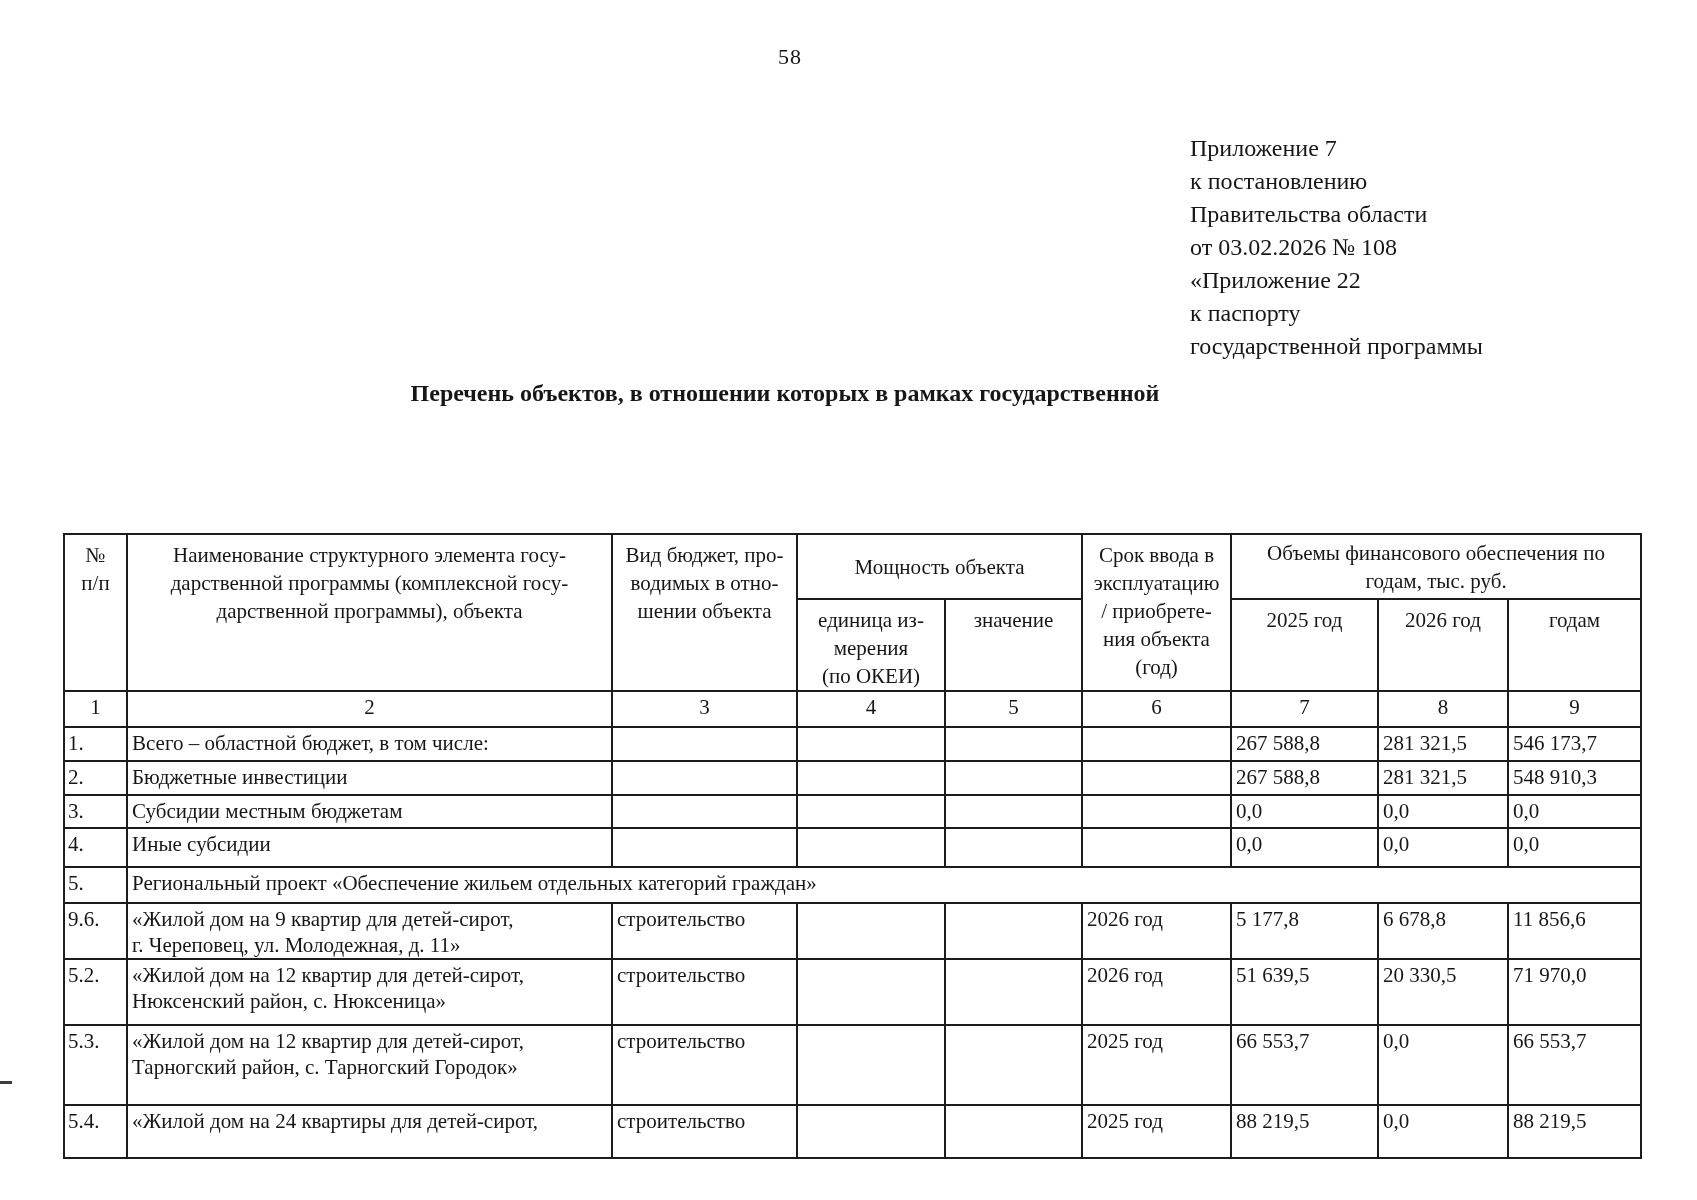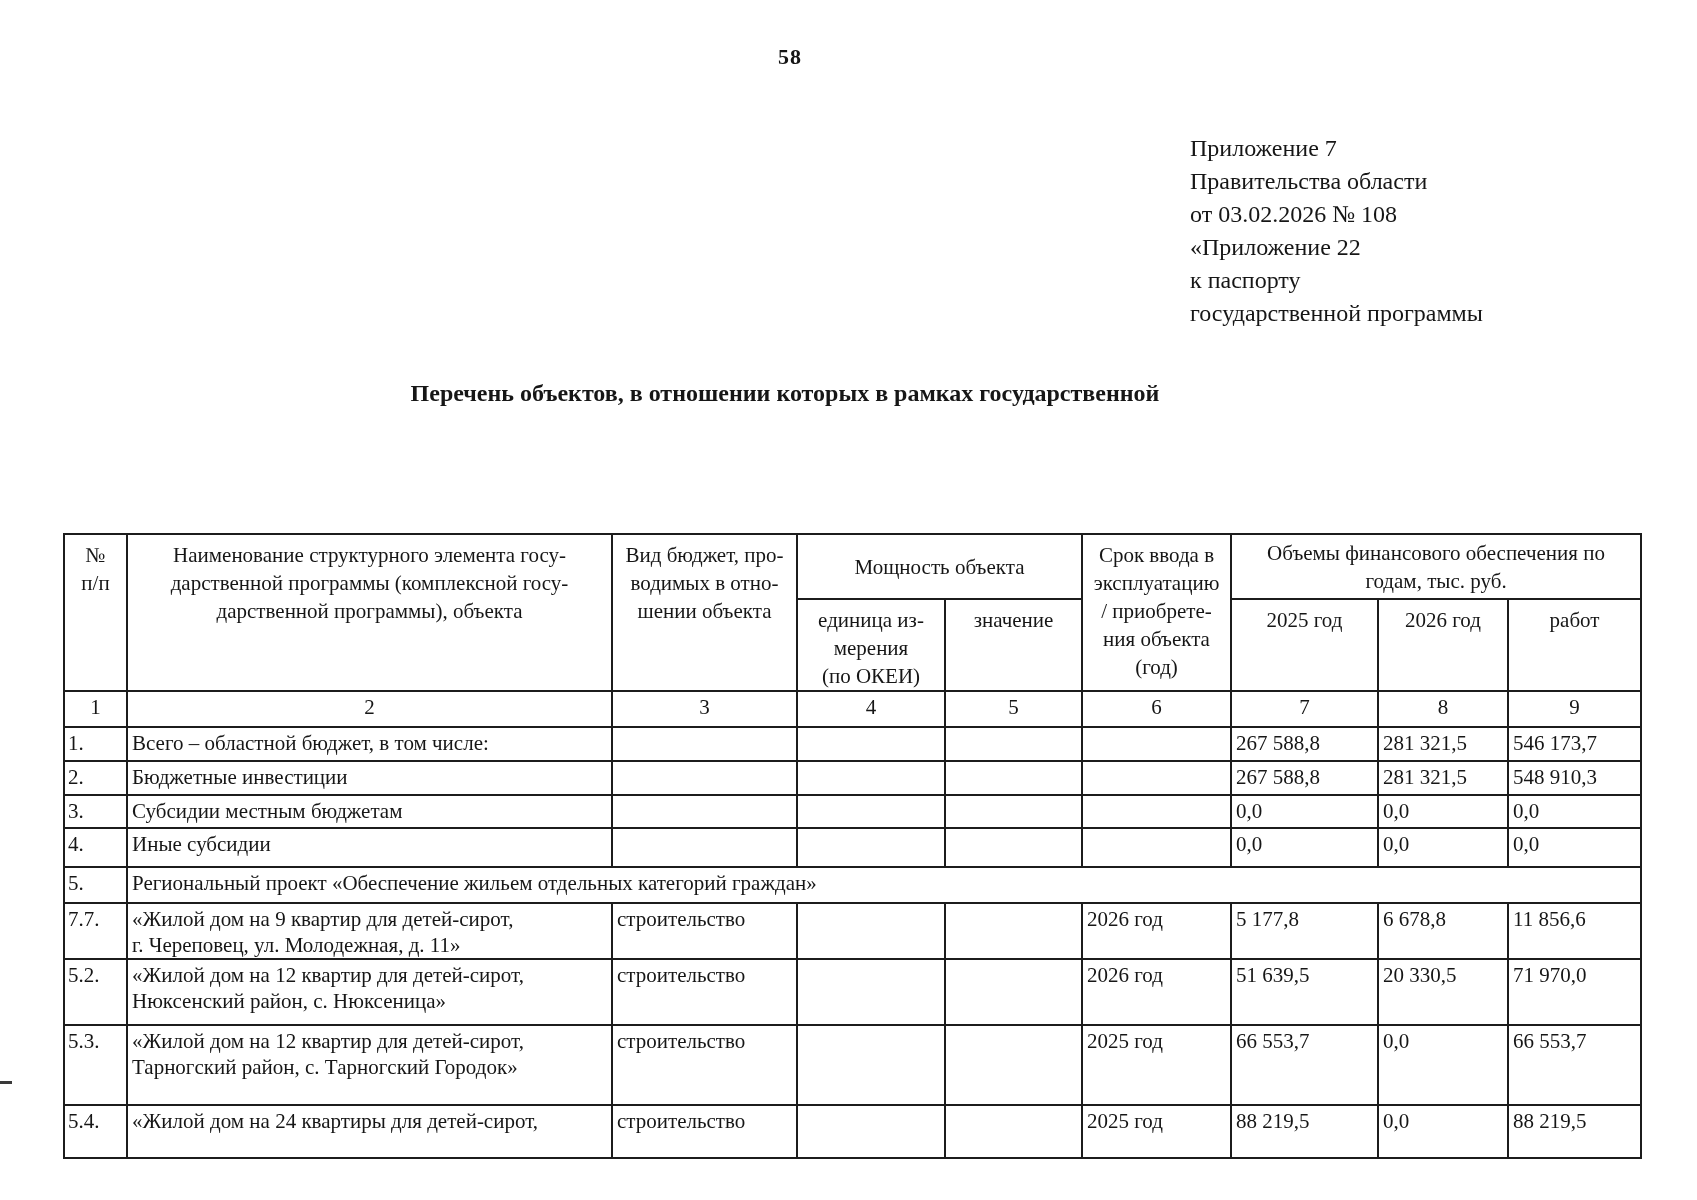--- a/index.html
+++ b/index.html
@@ -6,21 +6,21 @@
   html, body { background: #ffffff; }
   body {
     width: 1697px; height: 1200px;
     position: relative; overflow: hidden;
     font-family: "Liberation Serif", serif;
     color: #161616;
   }
   .page-number {
     position: absolute; left: 760px; top: 44px;
     width: 60px; text-align: center;
-    font-size: 22px; letter-spacing: 1px; font-weight: bold;
+    font-size: 22px; letter-spacing: 1px;
   }
   .appendix {
     position: absolute; left: 1190px; top: 132px;
     font-size: 24px; line-height: 33px;
   }
   .doc-title {
     position: absolute; left: 85px; top: 377px; width: 1400px;
     text-align: center; font-weight: bold;
     font-size: 24px; line-height: 33px;
   }
@@ -49,20 +49,21 @@
     top: 1081px; width: 12px; height: 3px; background: #3a3a3a;
   }
 </style>
 </head>
 <body>
 
 <div class="page-number">58</div>
 
 <div class="appendix">
   <div>Приложение 7</div>
+  <div>к постановлению</div>
   <div>Правительства области</div>
   <div>от 03.02.2026 № 108</div>
   <div>«Приложение 22</div>
   <div>к паспорту</div>
   <div>государственной программы</div>
 </div>
 
 <div class="doc-title">
   <div>Перечень объектов, в отношении которых в рамках государственной</div>
 </div>
@@ -98,21 +99,21 @@
       <th colspan="3" class="mid">Объемы финансового обеспечения по
 годам, тыс. руб.</th>
     </tr>
     <tr style="height:89px">
       <th>единица из-
 мерения
 (по ОКЕИ)</th>
       <th>значение</th>
       <th>2025 год</th>
       <th>2026 год</th>
-      <th>работ</th>
+      <th>годам</th>
     </tr>
     <tr class="nums" style="height:36px">
       <td>1</td>
       <td>2</td>
       <td>3</td>
       <td>4</td>
       <td>5</td>
       <td>6</td>
       <td>7</td>
       <td>8</td>
@@ -162,21 +163,21 @@
       <td></td>
       <td>0,0</td>
       <td>0,0</td>
       <td>0,0</td>
     </tr>
     <tr style="height:36px">
       <td class="numcol">5.</td>
       <td colspan="8">Региональный проект «Обеспечение жильем отдельных категорий граждан»</td>
     </tr>
     <tr style="height:54px">
-      <td class="numcol">7.7.</td>
+      <td class="numcol">9.6.</td>
       <td>«Жилой дом на 9 квартир для детей-сирот,
 г. Череповец, ул. Молодежная, д. 11»</td>
       <td>строительство</td>
       <td></td>
       <td></td>
       <td>2026 год</td>
       <td>5 177,8</td>
       <td>6 678,8</td>
       <td>11 856,6</td>
     </tr>

